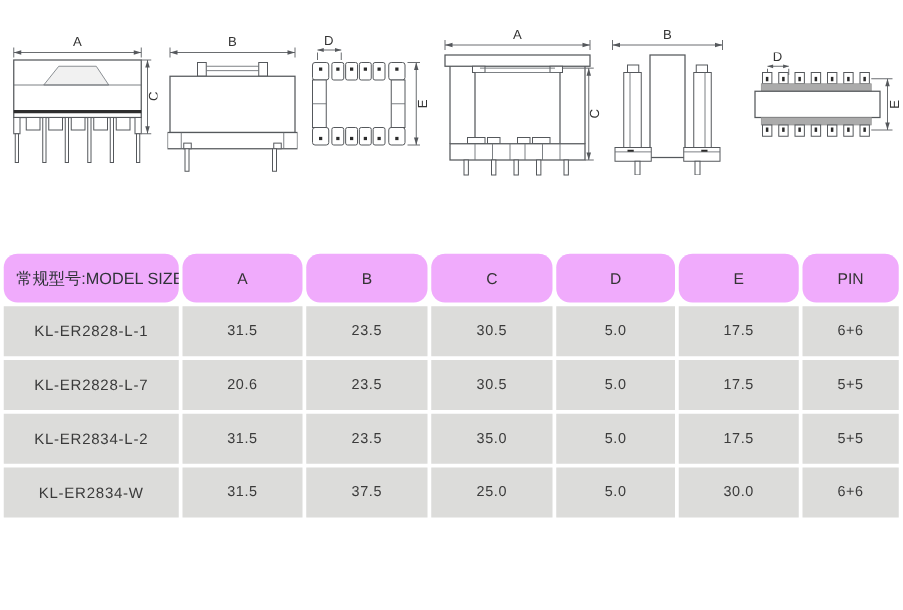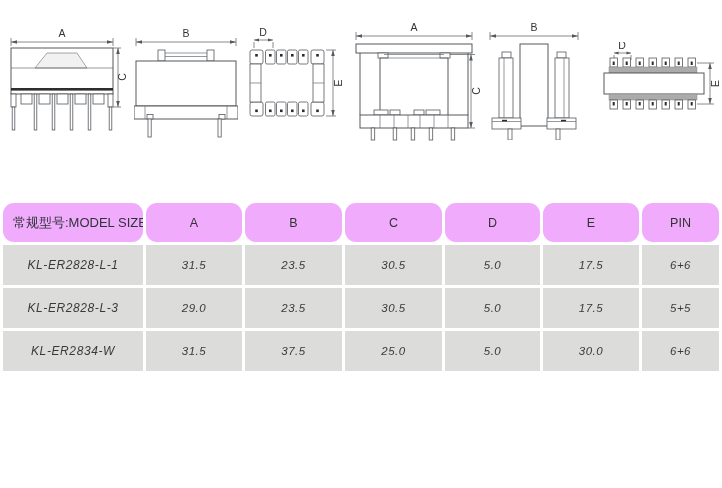--- a/index.html
+++ b/index.html
@@ -31,21 +31,21 @@
   table.spec th,table.spec td{
     text-align:center;vertical-align:middle;overflow:hidden;white-space:nowrap;
   }
   table.spec th{
     background:#f0abfc;color:#333;font-weight:normal;font-size:12.5px;height:37px;border-radius:11px;
   }
   table.spec th.model-h{
     text-align:left;padding-left:10px;font-size:13px;color:#2f3338;
   }
   table.spec td{
-    background:#dcdcda;color:#3b3b3b;height:38px;font-size:11.5px;letter-spacing:0.5px;font-style:italic;
+    background:#dcdcda;color:#3b3b3b;height:38px;font-size:11.5px;letter-spacing:0.5px;
   }
   table.spec td.model{font-size:12px;letter-spacing:0.6px;color:#3a3a3a;}
 </style>
 </head>
 <body>
 
 <div class="canvas">
 
   <div class="drawings">
 
@@ -333,24 +333,33 @@
       <tr>
         <td class="model">KL-ER2828-L-1</td>
         <td>31.5</td>
         <td>23.5</td>
         <td>30.5</td>
         <td>5.0</td>
         <td>17.5</td>
         <td>6+6</td>
       </tr>
       <tr>
-        <td class="model">KL-ER2828-L-3</td>
-        <td>29.0</td>
+        <td class="model">KL-ER2828-L-7</td>
+        <td>20.6</td>
         <td>23.5</td>
         <td>30.5</td>
+        <td>5.0</td>
+        <td>17.5</td>
+        <td>5+5</td>
+      </tr>
+      <tr>
+        <td class="model">KL-ER2834-L-2</td>
+        <td>31.5</td>
+        <td>23.5</td>
+        <td>35.0</td>
         <td>5.0</td>
         <td>17.5</td>
         <td>5+5</td>
       </tr>
       <tr>
         <td class="model">KL-ER2834-W</td>
         <td>31.5</td>
         <td>37.5</td>
         <td>25.0</td>
         <td>5.0</td>

